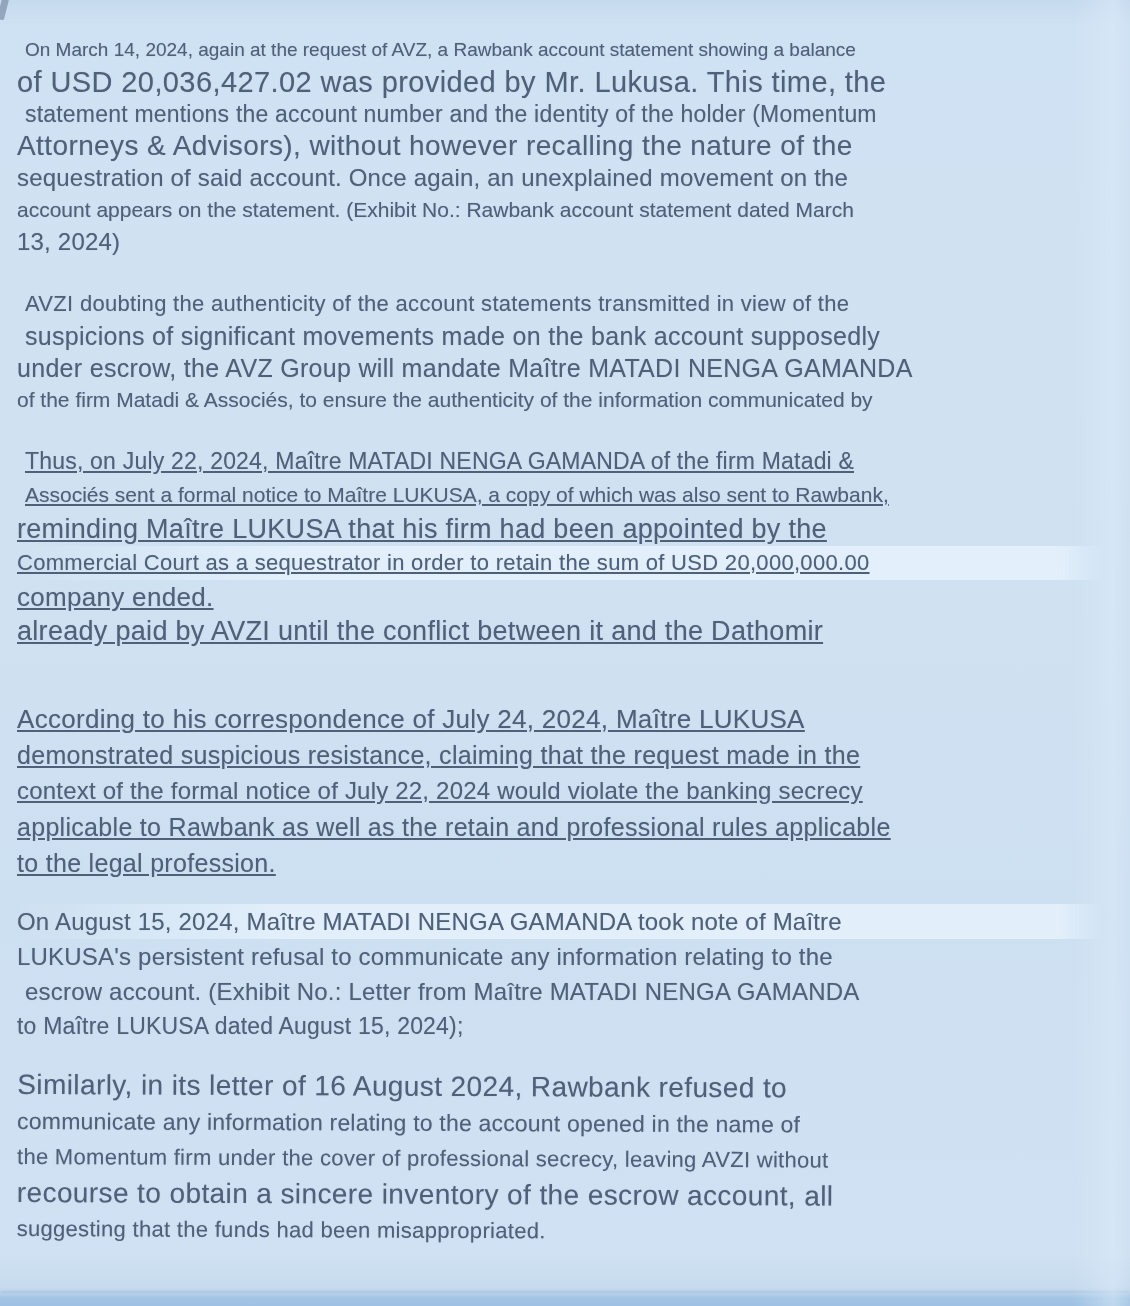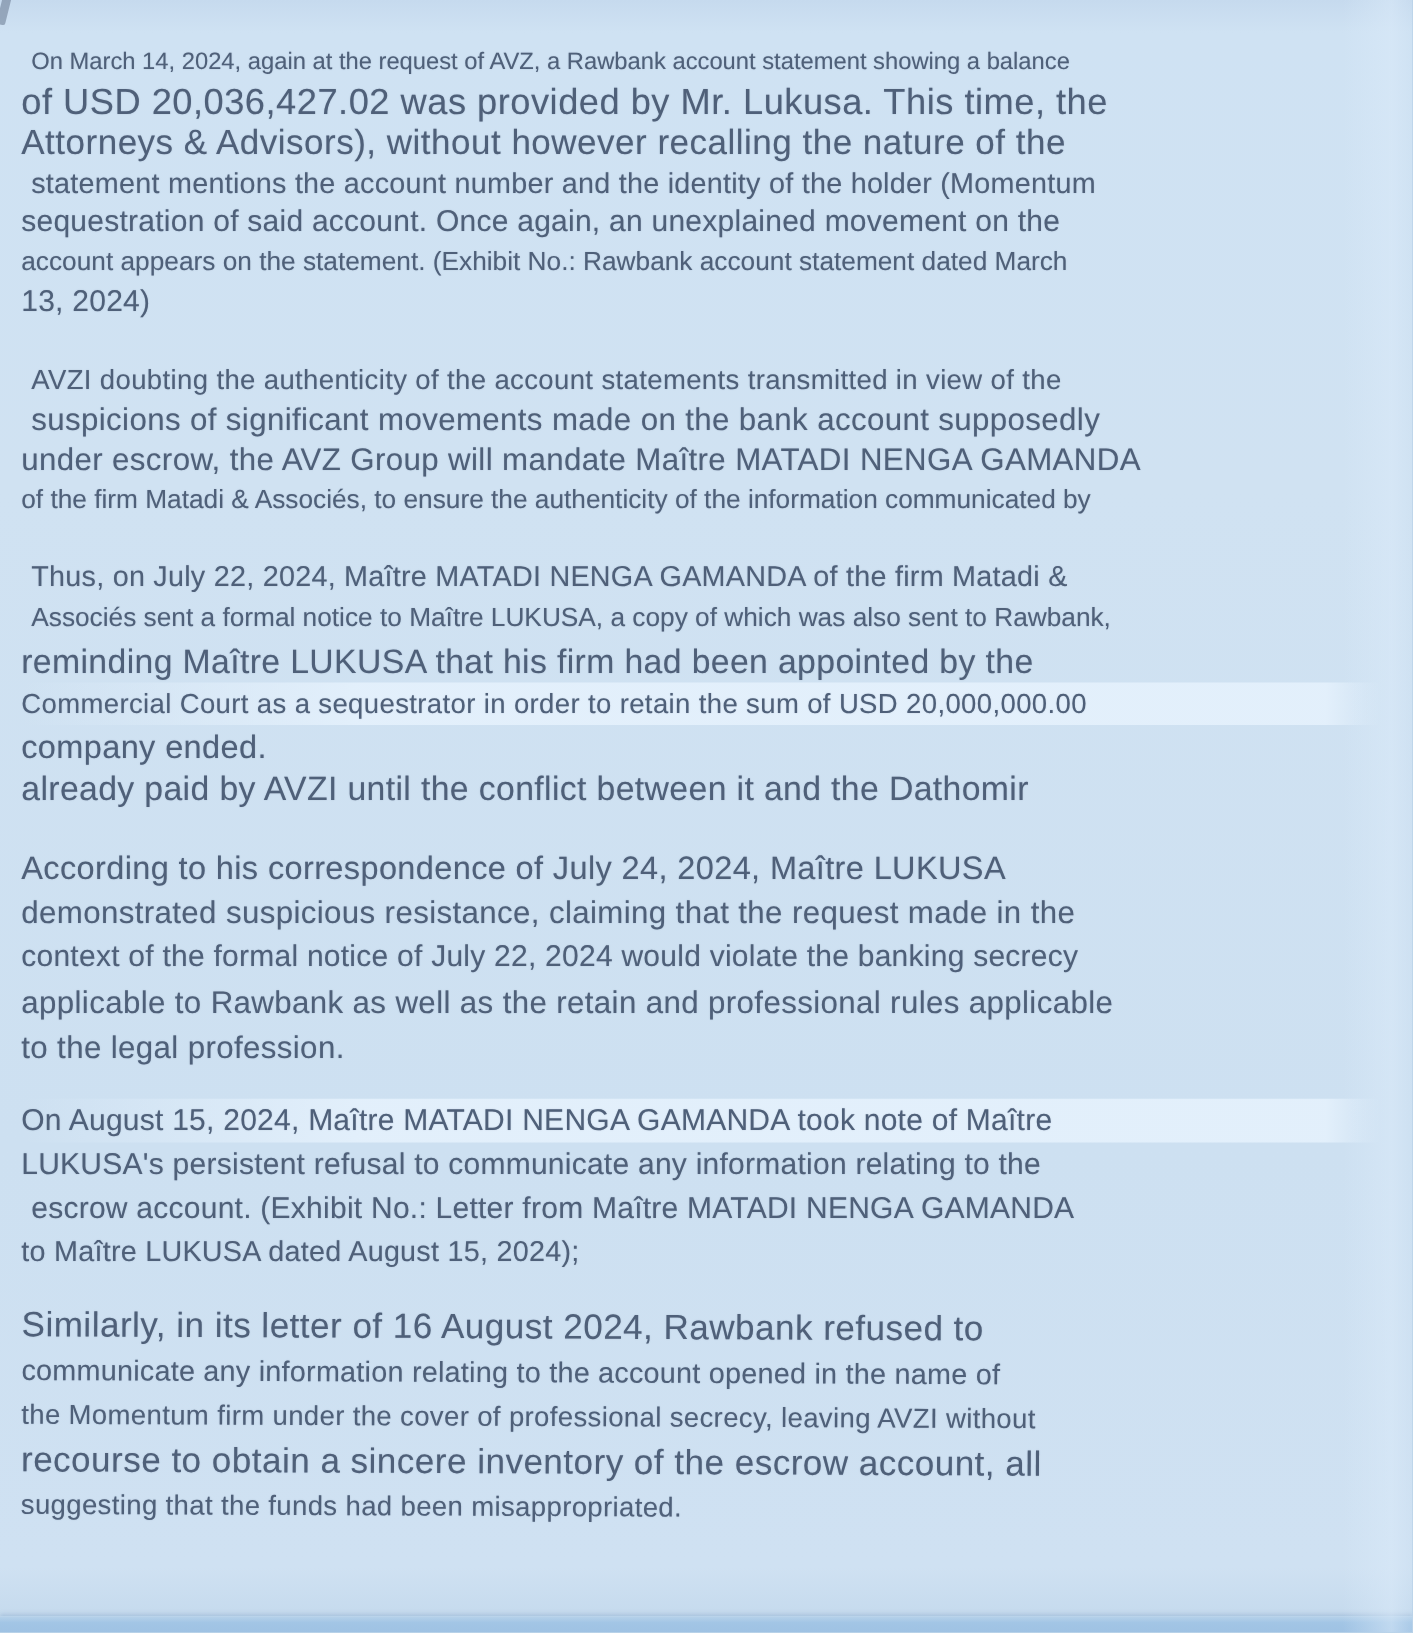--- a/index.html
+++ b/index.html
@@ -40,22 +40,22 @@
     top: 0;
     right: 0;
     width: 56px;
     height: 100%;
     background: linear-gradient(90deg, rgba(214,231,246,0) 0%, rgba(218,234,249,0.55) 70%, rgba(205,224,242,0.2) 100%);
     pointer-events: none;
   }
   .para { position: relative; }
   .para-1 { line-height: 32px; margin-bottom: 30px; }
   .para-2 { line-height: 32px; margin-bottom: 28px; }
-  .para-3 { line-height: 34px; margin-bottom: 28px; }
-  .para-4 { line-height: 36px; margin-bottom: 23px; }
+  .para-3 { line-height: 34px; margin-bottom: 53px; text-decoration: underline; }
+  .para-4 { line-height: 36px; margin-bottom: 23px; text-decoration: underline; }
   .para-5 { line-height: 35px; margin-bottom: 23px; }
   .para-6 { line-height: 36px; transform: rotate(0.25deg); transform-origin: left center; }
   .line { white-space: nowrap; }
   
   .fs19 { font-size: 19px; }
   .fs21 { font-size: 21px; }
   .fs22 { font-size: 22px; letter-spacing: 0.3px; }
   .fs23 { font-size: 23px; letter-spacing: 0.2px; }
   .fs24 { font-size: 24px; letter-spacing: 0.2px; }
   .fs25 { font-size: 25px; letter-spacing: 0.3px; }
@@ -85,22 +85,22 @@
   }
 </style>
 </head>
 <body>
 
 <div class="page">
 
   <div class="para para-1">
     <div class="line fs19 ind1">On March 14, 2024, again at the request of AVZ, a Rawbank account statement showing a balance</div>
     <div class="line fs29">of USD 20,036,427.02 was provided by Mr. Lukusa. This time, the</div>
+    <div class="line fs23 ind1">statement mentions the account number and the identity of the holder (Momentum</div>
     <div class="line fs28">Attorneys &amp; Advisors), without however recalling the nature of the</div>
-    <div class="line fs23 ind1">statement mentions the account number and the identity of the holder (Momentum</div>
     <div class="line fs24">sequestration of said account. Once again, an unexplained movement on the</div>
     <div class="line fs21">account appears on the statement. (Exhibit No.: Rawbank account statement dated March</div>
     <div class="line fs24">13, 2024)</div>
   </div>
 
   <div class="para para-2">
     <div class="line fs22 ind1">AVZI doubting the authenticity of the account statements transmitted in view of the</div>
     <div class="line fs25 ind1">suspicions of significant movements made on the bank account supposedly</div>
     <div class="line fs25">under escrow, the AVZ Group will mandate Maître MATADI NENGA GAMANDA</div>
     <div class="line fs21">of the firm Matadi &amp; Associés, to ensure the authenticity of the information communicated by</div>

